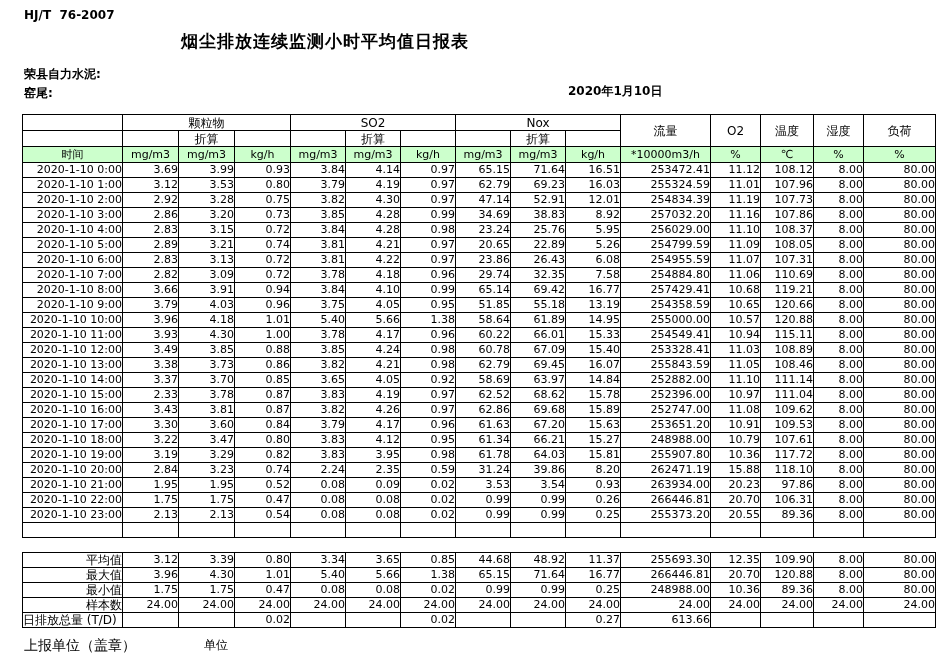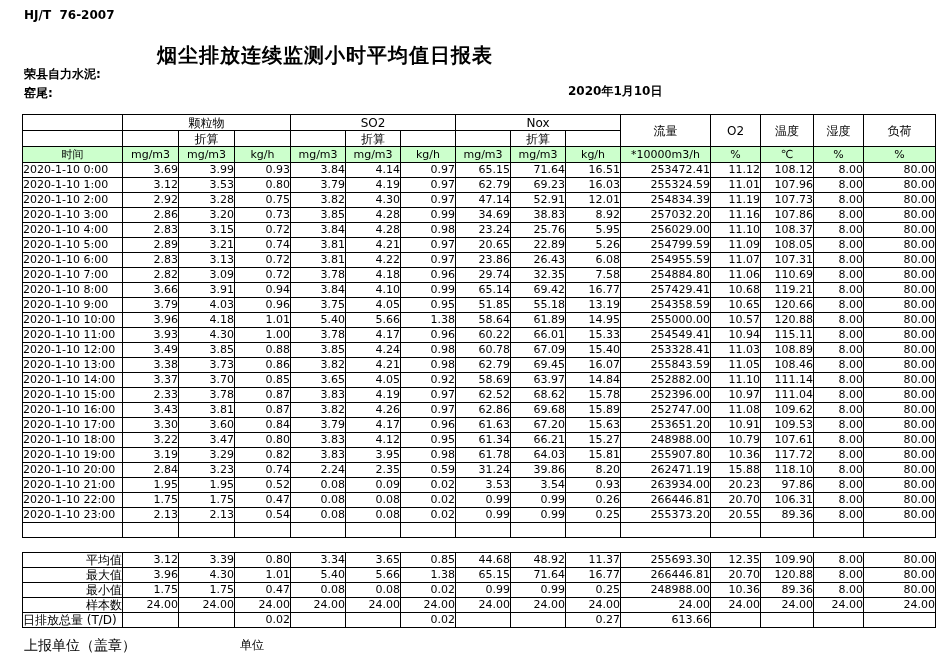--- a/index.html
+++ b/index.html
@@ -1,41 +1,41 @@
 <!DOCTYPE html>
 <html><head>
 <meta charset="utf-8">
 <style>
   html,body{margin:0;padding:0;background:#fff;}
   #page{position:relative;width:940px;height:659px;background:#ffffff;
         font-family:"DejaVu Sans",sans-serif;color:#000;overflow:hidden;}
   .pre{white-space:pre;}
   #std-no{position:absolute;left:24px;top:8px;font-size:12px;font-weight:bold;}
-  #report-title{position:absolute;left:0;top:42px;width:650px;text-align:center;
-                font-size:20px;font-weight:bold;letter-spacing:1px;}
+  #report-title{position:absolute;left:0;top:30px;width:650px;text-align:center;
+                font-size:17px;font-weight:bold;letter-spacing:1px;}
   #company-name{position:absolute;left:24px;top:66px;font-size:12px;font-weight:bold;}
   #kiln-label{position:absolute;left:24px;top:85px;font-size:12px;font-weight:bold;text-align:right;}
   #report-date{position:absolute;left:568px;top:83px;font-size:12px;font-weight:bold;}
   table.rpt{position:absolute;left:22px;top:114px;width:913px;border-collapse:collapse;
             table-layout:fixed;font-size:11px;}
   table.rpt th,table.rpt td{border:1px solid #000;padding:0;margin:0;overflow:hidden;
             white-space:nowrap;font-weight:normal;}
   table.rpt thead th{height:15px;text-align:center;font-size:12px;line-height:14px;}
   table.rpt thead tr.units th{background:#ccffcc;font-size:11px;text-align:center;}
   table.rpt tbody td{height:14px;line-height:14px;}
-  td.c-time{padding-right:4px;}
+  td.c-time{text-align:right;padding-right:4px;}
   td.c-num{text-align:right;padding-right:10px;}
   td.c-flow{padding-right:6px;}
   td.c-sumlabel{text-align:right;padding-right:3px;font-size:12px;}
   td.c-sumlabel.left{text-align:left;padding-left:0;}
   tr.gap td{border:none;height:7px;}
   tr.blank td{height:11px;}
   #footer-flue{position:absolute;left:24px;top:618px;font-size:12px;}
   #footer-report-unit{position:absolute;left:24px;top:637px;font-size:14px;}
-  #footer-unit{position:absolute;left:204px;top:637px;font-size:12px;margin-left:36px;}
+  #footer-unit{position:absolute;left:204px;top:637px;font-size:12px;}
 </style>
 </head>
 <body>
 
 <div id="page">
 
   <div id="std-no" class="pre">HJ/T  76-2007</div>
   <div id="report-title">烟尘排放连续监测小时平均值日报表</div>
   <div id="company-name">荣县自力水泥:</div>
   <div id="kiln-label">窑尾:</div>

